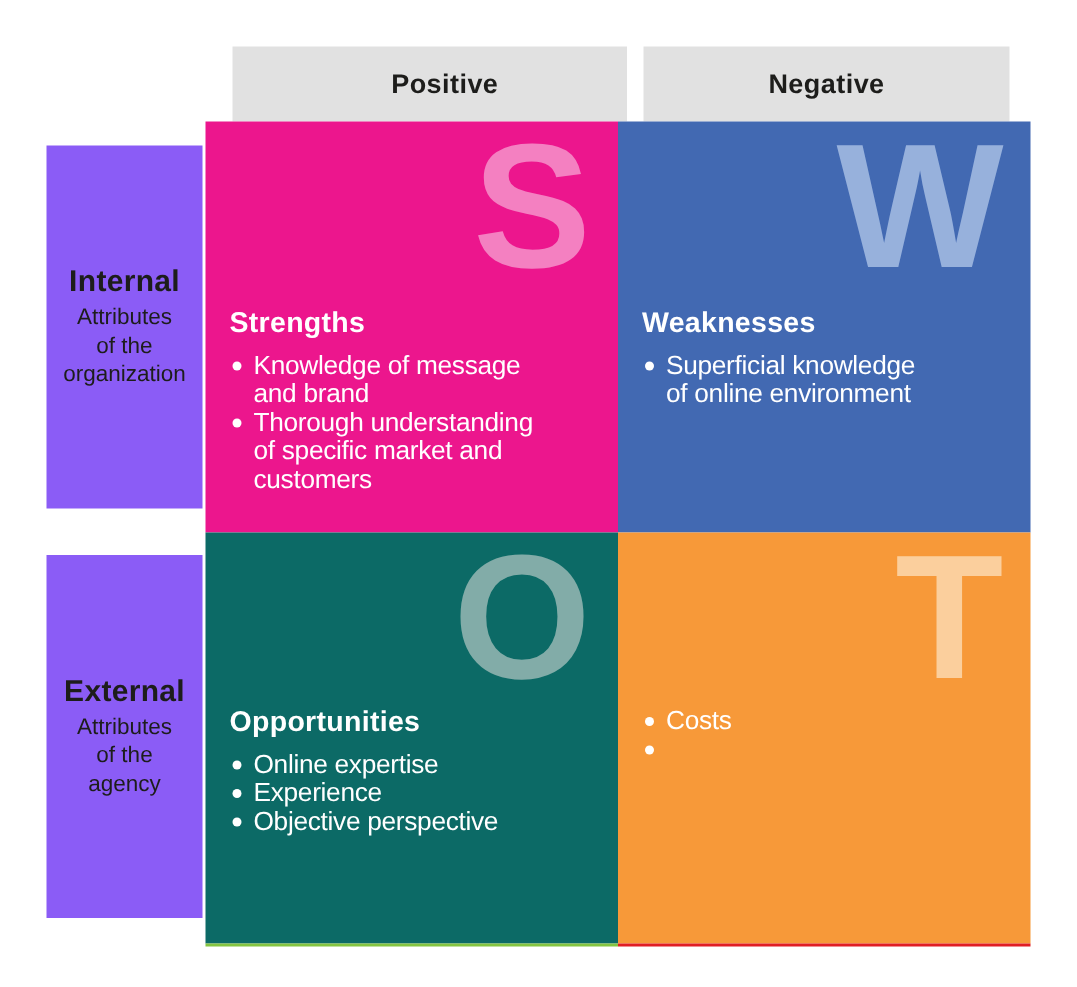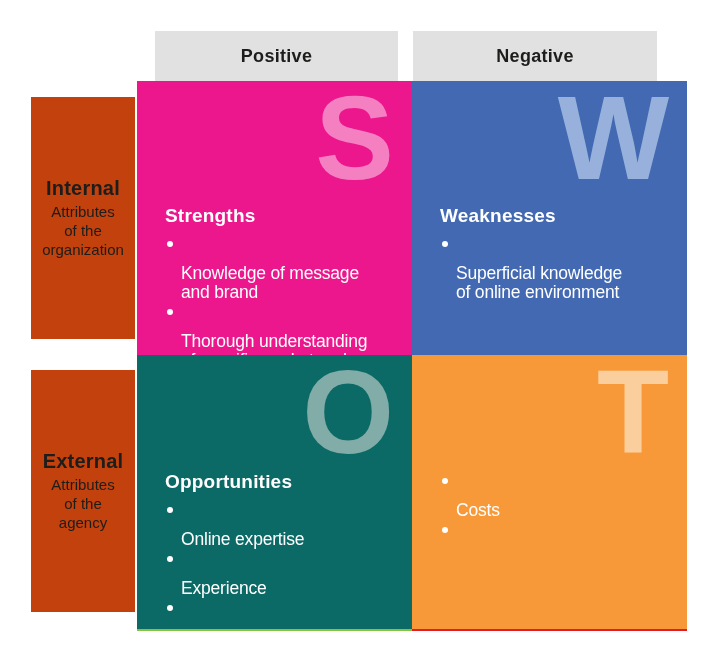--- a/index.html
+++ b/index.html
@@ -6,25 +6,25 @@
   .canvas{
     position:relative;width:718px;height:658px;background:#ffffff;overflow:hidden;
     font-family:"Liberation Sans",sans-serif;
   }
   
   .col-header{
     position:absolute;top:31px;height:50px;background:#e1e1e1;
     display:flex;align-items:center;justify-content:center;
     font-size:18px;font-weight:bold;color:#1d1d1b;letter-spacing:.3px;
   }
-  .col-header.pos{left:155px;width:243px;}
-  .col-header.neg{left:413px;width:244px;align-items:center;}
+  .col-header.pos{left:155px;width:243px;padding-left:20px;}
+  .col-header.neg{left:429px;width:244px;align-items:center;}
   
   .row-label{
-    position:absolute;left:31px;width:104px;height:242px;background:#c2410c;
+    position:absolute;left:31px;width:104px;height:242px;background:#8b5cf6;
     display:flex;flex-direction:column;align-items:center;justify-content:center;
     text-align:center;color:#1d1d1b;
   }
   .row-label.internal{top:97px;}
   .row-label.external{top:370px;}
   .row-label .rl-title{font-size:20px;font-weight:bold;letter-spacing:.2px;}
   .row-label .rl-sub{font-size:15px;line-height:19px;white-space:pre-line;margin-top:2px;}
   
   .quadrant{position:absolute;width:275px;height:274px;overflow:visible;}
   .q-s{left:137px;top:81px;background:#ec168d;}
@@ -32,28 +32,28 @@
   .q-o{left:137px;top:355px;background:#0c6a66;}
   .q-t{left:412px;top:355px;background:#f79939;}
   .big-letter{
     position:absolute;top:-2px;right:18px;font-size:118px;line-height:1;
     font-weight:700;user-select:none;
   }
   .q-s .big-letter{color:#f480c1;}
   .q-w .big-letter{color:#97b1dc;}
   .q-o .big-letter{color:#82aca8;}
   .q-t .big-letter{color:#fbcf9d;}
-  .q-content{position:absolute;left:28px;right:6px;color:#ffffff;}
+  .q-content{position:absolute;left:16px;right:6px;color:#ffffff;}
   .q-content.row-top{top:124px;}
   .q-content.row-bottom{top:116px;}
   .q-title{font-size:19px;font-weight:bold;letter-spacing:.2px;margin:0 0 7px 0;}
   .bullets{display:block;}
   .bullet{display:flex;align-items:flex-start;}
   .dot{flex:0 0 auto;width:6px;height:6px;border-radius:50%;background:#ffffff;margin:7px 8px 0 2px;}
-  .bullet-text{font-size:17.5px;line-height:19px;letter-spacing:-0.2px;white-space:pre;margin-top:30px;}
+  .bullet-text{font-size:17.5px;line-height:19px;letter-spacing:-0.2px;white-space:pre;}
   
   .underline{position:absolute;top:629px;height:2px;}
   .underline.green{left:137px;width:275px;background:#84c441;}
   .underline.red{left:412px;width:275px;background:#e01e25;}
 </style>
 </head>
 <body>
 
 <div class="canvas">
 

